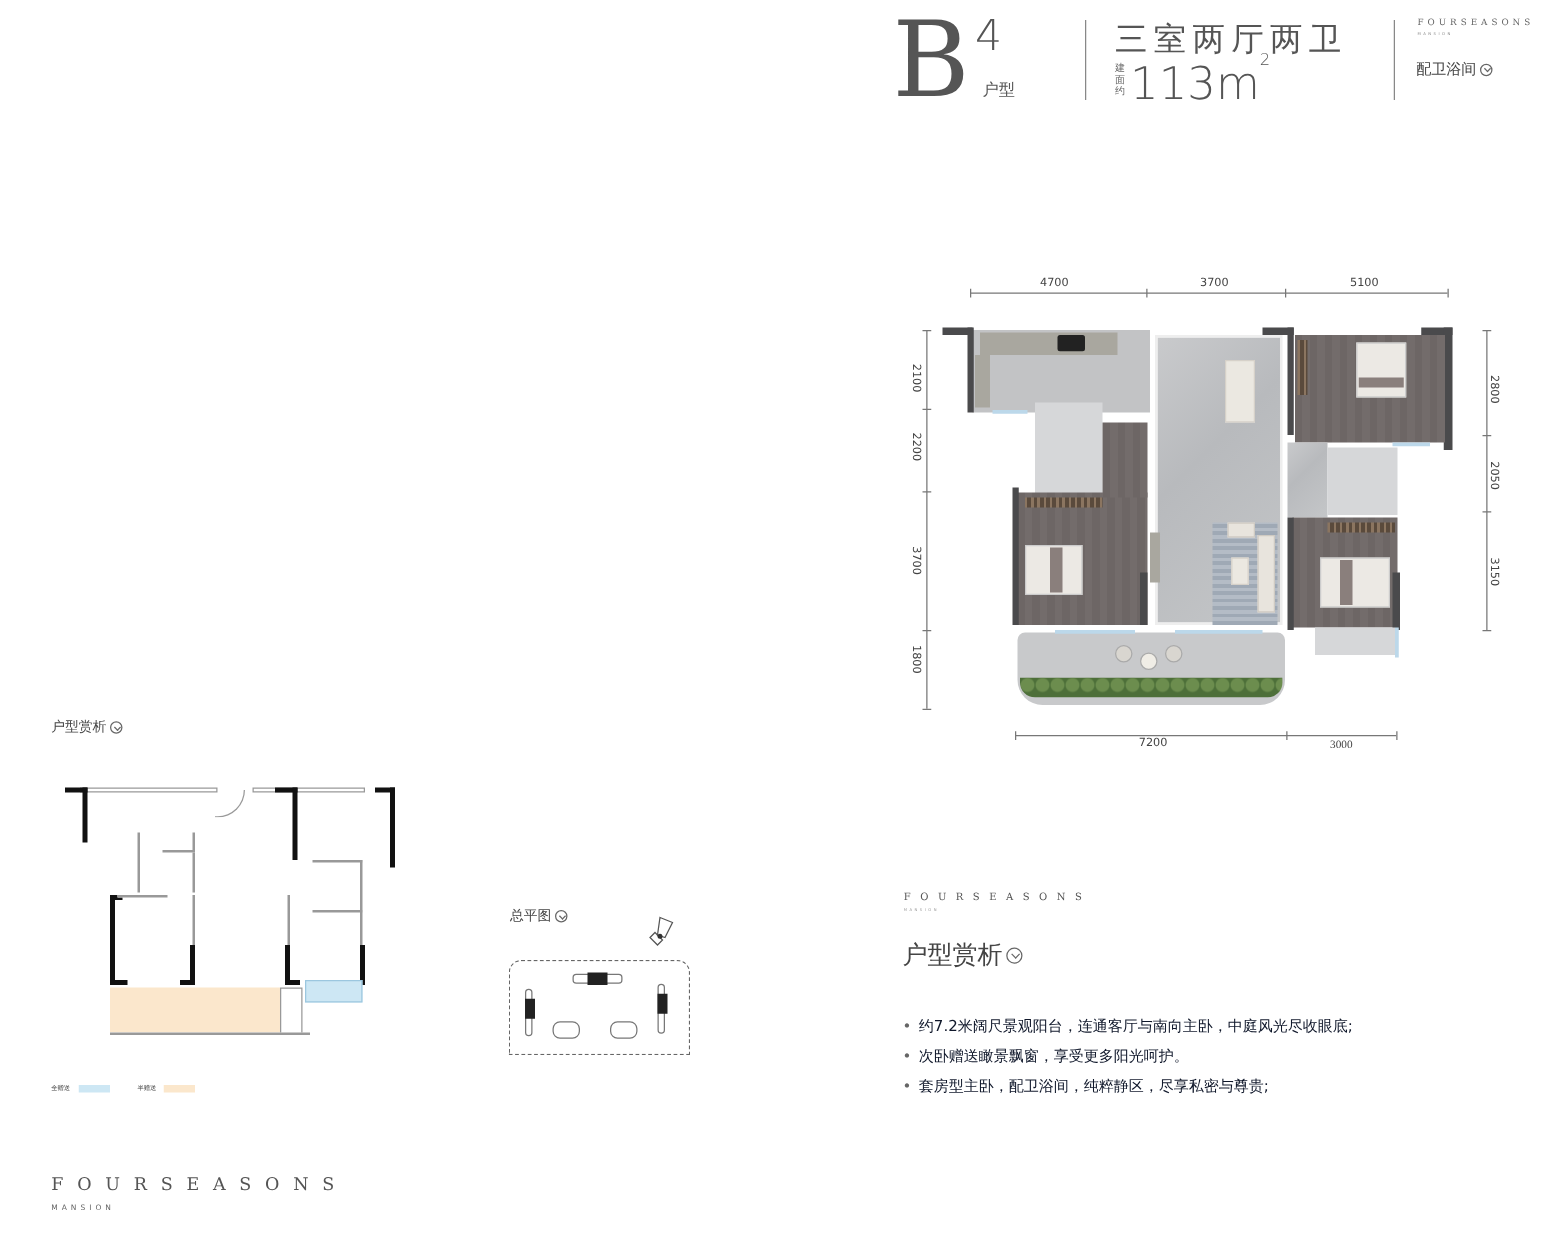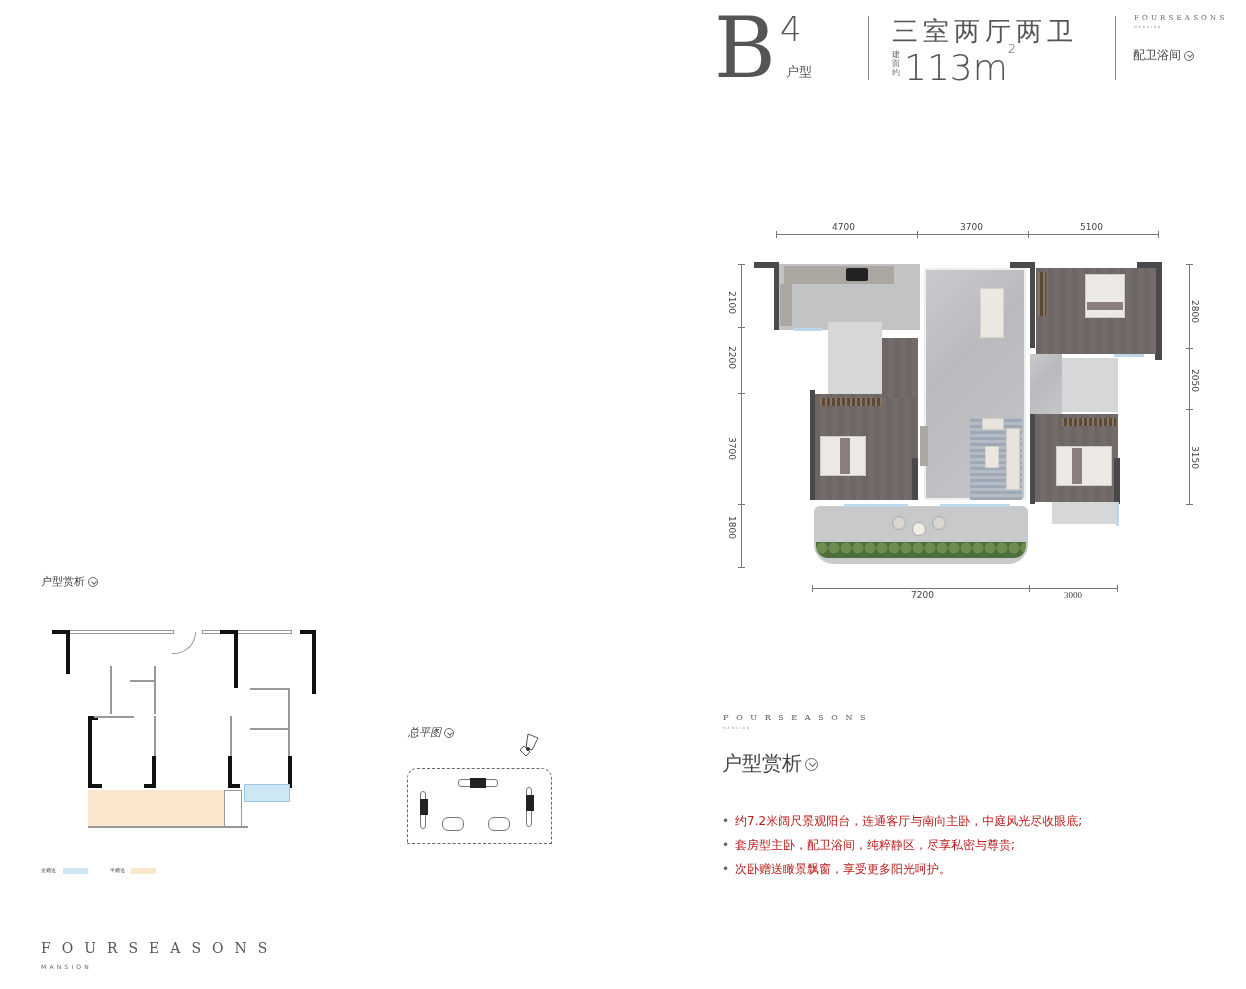--- a/index.html
+++ b/index.html
@@ -53,34 +53,34 @@
   .orig-title { position: absolute; left: 41px; top: 574px; font-family: "DejaVu Serif", serif; font-size: 11px; color: #444; }
   .orig { position: absolute; left: 52px; top: 628px; width: 270px; height: 200px; }
   .bw { position: absolute; background: #111; }
   .tw { position: absolute; border: 1px solid #999; background: #fff; }
   .half-gift { position: absolute; background: #fbe7cc; }
   .full-gift { position: absolute; background: #cde7f4; border: 1px solid #9cc7df; }
   .legend { position: absolute; top: 867px; font-size: 5px; color: #444; }
   .legend-sw { position: absolute; top: 868px; width: 25px; height: 6px; }
 
   
-  .site-title { position: absolute; left: 408px; top: 725px; font-family: "DejaVu Serif", serif; font-size: 11px; color: #444; font-style: italic; }
+  .site-title { position: absolute; left: 408px; top: 725px; font-family: "DejaVu Serif", serif; font-size: 11px; color: #444; }
   .site { position: absolute; left: 407px; top: 768px; width: 145px; height: 76px; border: 1px dashed #666; border-radius: 10px 10px 0 0; }
   .bld { position: absolute; background: #222; }
   .bld-o { position: absolute; border: 1px solid #777; border-radius: 3px; background: #fff; }
   .compass { position: absolute; left: 516px; top: 730px; width: 26px; height: 30px; }
 
   
   .brand-mid { position: absolute; left: 723px; top: 713px; font-family: "DejaVu Serif", serif; font-size: 8px; color: #555; letter-spacing: 7.6px; }
   .brand-mid-sub { position: absolute; left: 723px; top: 726px; font-size: 3px; color: #999; letter-spacing: 2px; }
   .analysis-title { position: absolute; left: 722px; top: 750px; font-family: "DejaVu Serif", serif; font-size: 20px; color: #444; }
   .analysis-title .chev { width: 13px; height: 13px; }
   .analysis-title .chev::after { left: 3.5px; top: 2px; width: 4px; height: 4px; }
   .bullets { position: absolute; left: 722px; top: 809px; list-style: none; }
-  .bullets li { font-size: 12px; line-height: 24px; color: #b91c1c; white-space: nowrap; }
+  .bullets li { font-size: 12px; line-height: 24px; color: #0f172a; white-space: nowrap; }
   .bullets li::before { content: "•"; margin-right: 6px; color: #666; }
 
   
   .brand-foot { position: absolute; left: 41px; top: 940px; font-family: "DejaVu Serif", serif; font-size: 14px; color: #555; letter-spacing: 11px; }
   .brand-foot-sub { position: absolute; left: 41px; top: 963px; font-size: 6px; color: #666; letter-spacing: 3.2px; }
 </style>
 </head>
 <body>
 
 <div class="hdr-b">B</div>
@@ -246,18 +246,18 @@
   <div class="bld" style="left:118px;top:26px;width:8px;height:16px;"></div>
   <div class="bld-o" style="left:34px;top:48px;width:22px;height:14px;border-radius:6px;"></div>
   <div class="bld-o" style="left:80px;top:48px;width:22px;height:14px;border-radius:6px;"></div>
 </div>
 
 <div class="brand-mid">FOURSEASONS</div>
 <div class="brand-mid-sub">MANSION</div>
 <div class="analysis-title"><span>户型赏析</span><span class="chev"></span></div>
 <ul class="bullets">
   <li>约7.2米阔尺景观阳台，连通客厅与南向主卧，中庭风光尽收眼底;</li>
+  <li>次卧赠送瞰景飘窗，享受更多阳光呵护。</li>
   <li>套房型主卧，配卫浴间，纯粹静区，尽享私密与尊贵;</li>
-  <li>次卧赠送瞰景飘窗，享受更多阳光呵护。</li>
 </ul>
 
 <div class="brand-foot">FOURSEASONS</div>
 <div class="brand-foot-sub">MANSION</div>
 
 </body></html>

